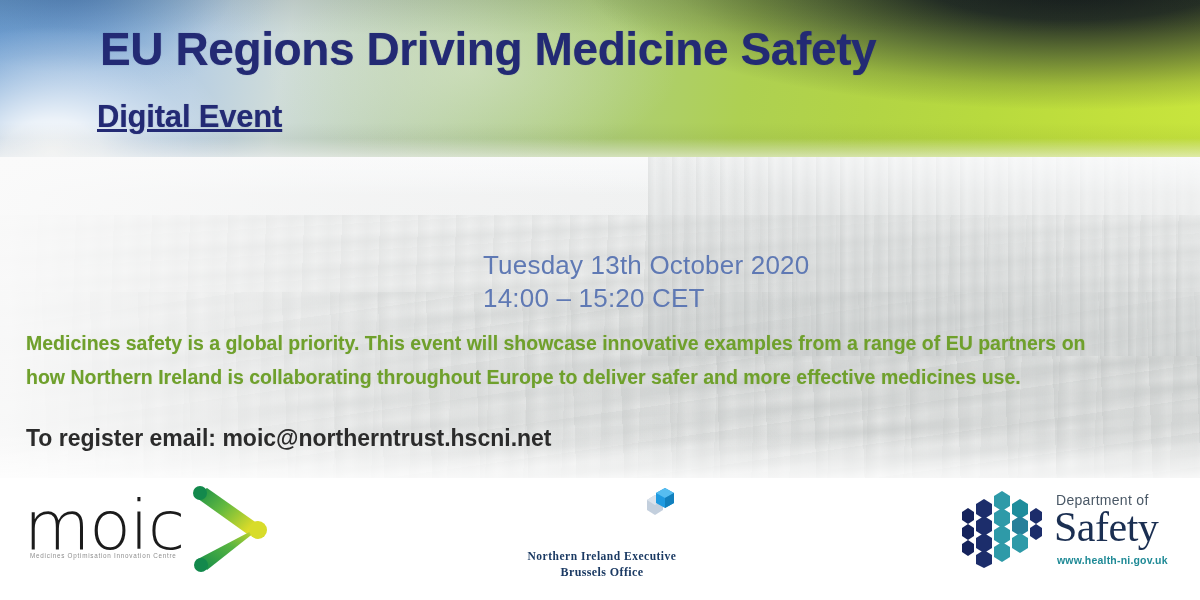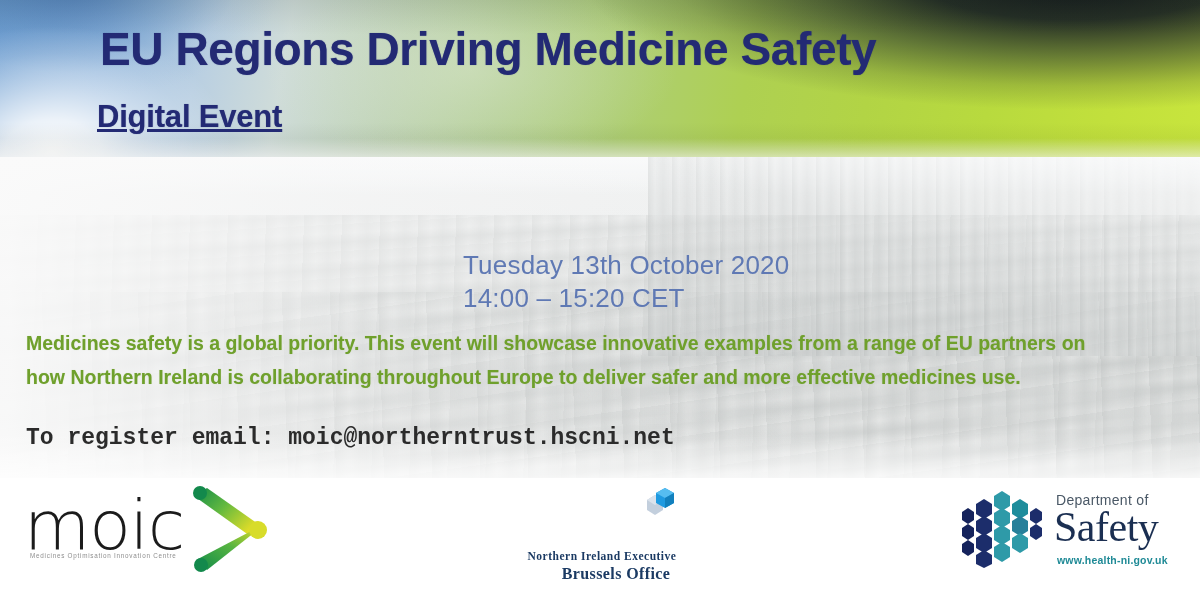--- a/index.html
+++ b/index.html
@@ -184,40 +184,39 @@
   }
   .datetime {
     position:absolute;
     left:463px; top:92px;
     font-size:26px;
     font-weight:normal;
     line-height:1.28;
     color:#5f79b4;
     letter-spacing:0.2px;
   }
-  .datetime .dt-line { display:block; white-space:nowrap; }
+  .datetime .dt-line { display:block; white-space:nowrap;margin-left:20px; }
 
   .blurb {
     position:absolute;
     left:26px; top:170px;
     width:1080px;
     font-size:19.5px;
     font-weight:bold;
     line-height:1.72;
     color:#6fa02c;
     text-shadow:0 0 1px rgba(111,160,44,0.30);
   }
   .register {
     position:absolute;
     left:26px; top:268px;
     font-size:23px;
     font-weight:bold;
     color:#2b2b2b;
     white-space:nowrap;
-    font-family:Liberation Mono, monospace;
   }
 
   
   .footer-bar {
     position:absolute;
     left:0; top:478px;
     width:1200px; height:122px;
     background:#ffffff;
     z-index:8;
   }
@@ -278,23 +277,23 @@
   .bni-ni { color:#1b3a63; font-weight:bold; letter-spacing:-1px; }
   .bni-sub1 {
     position:absolute;
     left:0; top:66px; width:220px;
     font-family:"Liberation Serif", serif;
     font-size:11.5px; font-weight:bold;
     color:#1b3a63; letter-spacing:0.5px;
   }
   .bni-sub2 {
     position:absolute;
-    left:14px; top:81px; width:220px;
+    left:0; top:81px; width:220px;
     font-family:"Liberation Serif", serif;
-    font-size:16px; font-weight:bold;
+    font-size:12px; font-weight:bold;
     color:#1b3a63; letter-spacing:0.4px;
   }
 
   
   .doh-logo {
     position:absolute;
     left:958px; top:10px;
     width:230px; height:92px;
   }
   .doh-hex { position:absolute; left:0; top:2px; width:84px; height:80px; }

